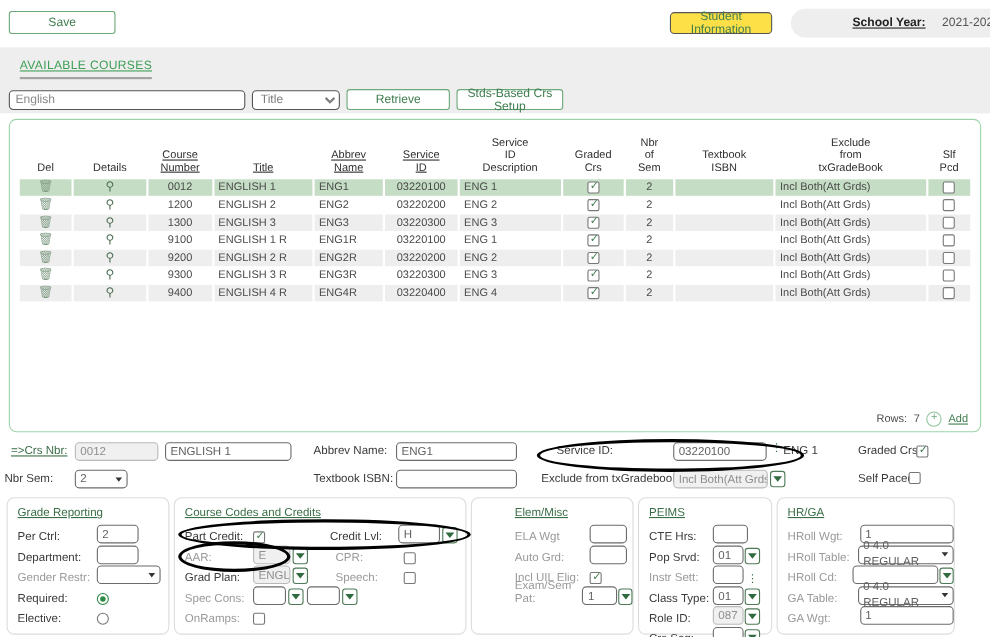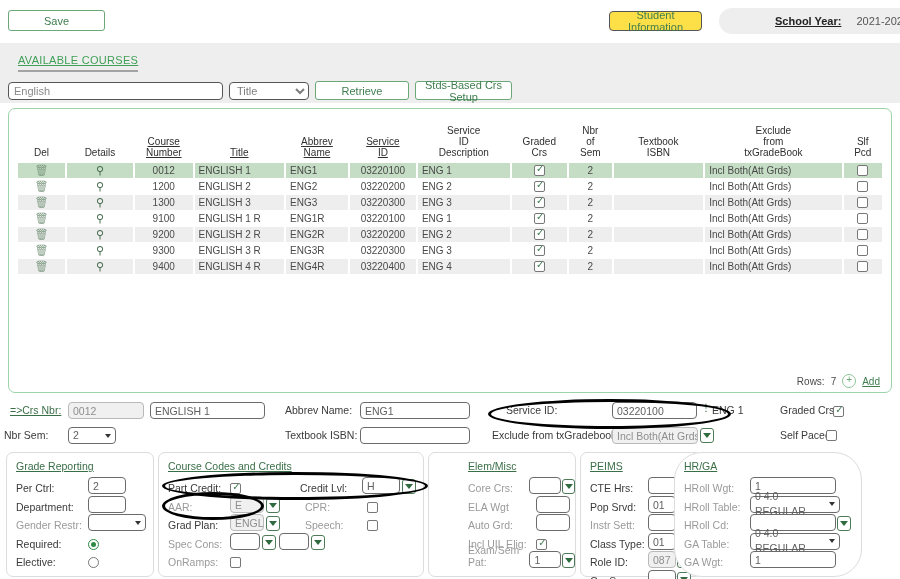--- a/index.html
+++ b/index.html
@@ -430,27 +430,20 @@
 
     <div class="prow">
       <span class="lbl dim" style="width:62px;">OnRamps:</span>
       <span class="cb"></span>
     </div>
   </div>
 
   <div class="panel" style="left:422px;width:148px;padding-left:30px;">
     <h4>Elem/Misc</h4>
     <div class="prow">
-      <span class="lbl dim" style="width:68px;">Core Crs:</span>
-      <span class="fld" style="width:34px;"></span>
-      <span class="drop" style="margin-left:1px;">
-          <i></i>
-        </span>
-    </div>
-    <div class="prow">
       <span class="lbl dim" style="width:68px;">ELA Wgt</span>
       <span class="fld" style="width:34px;"></span>
     </div>
     <div class="prow">
       <span class="lbl dim" style="width:68px;">Auto Grd:</span>
       <span class="fld" style="width:34px;"></span>
     </div>
     <div class="prow">
       <span class="lbl dim" style="width:68px;">Incl UIL Elig:</span>
       <span class="cb on"></span>
@@ -498,21 +491,21 @@
     </div>
     <div class="prow">
       <span class="lbl" style="width:58px;">Crs Seq:</span>
       <span class="fld" style="width:28px;"></span>
       <span class="drop" style="margin-left:1px;">
           <i></i>
         </span>
     </div>
   </div>
 
-  <div class="panel" style="left:668px;width:188px;border-radius:28px;">
+  <div class="panel" style="left:700px;width:162px;">
     <h4>HR/GA</h4>
     <div class="prow">
       <span class="lbl dim" style="width:66px;margin-top:43px;">HRoll Wgt:</span>
       <span class="fld" style="width:86px;">1</span>
     </div>
     <div class="prow">
       <span class="lbl dim" style="width:66px;">HRoll Table:</span>
       <span class="sel2" style="width:90px;">
         <span>0 4.0 REGULAR</span>
           <i class="caret"></i>

